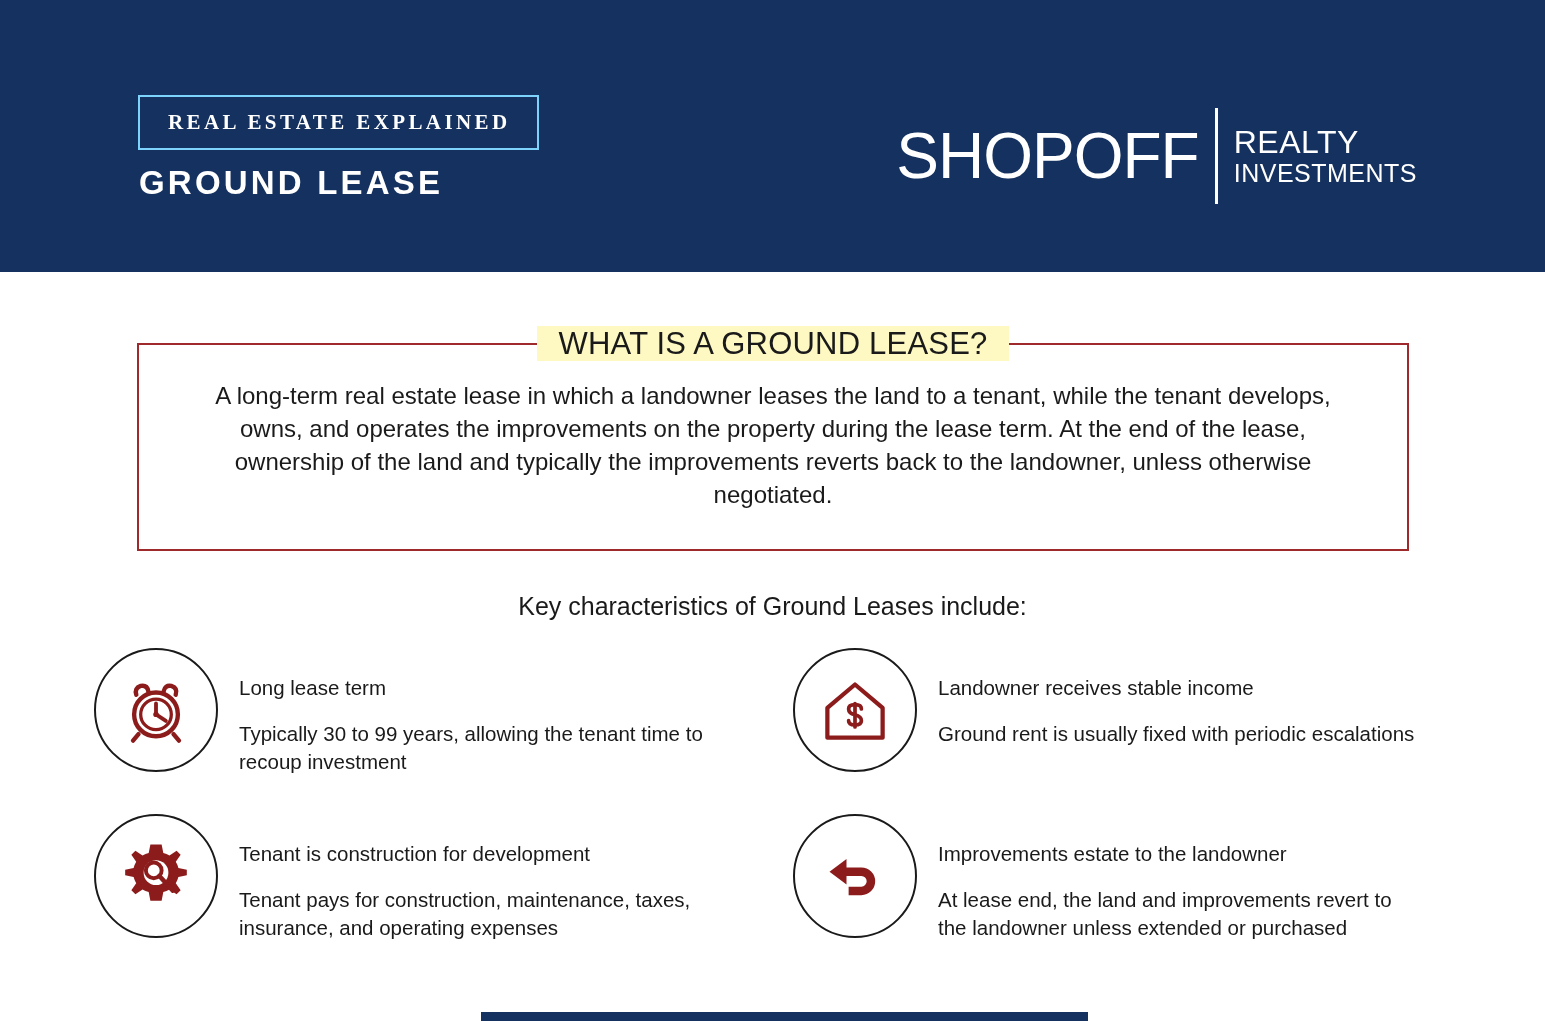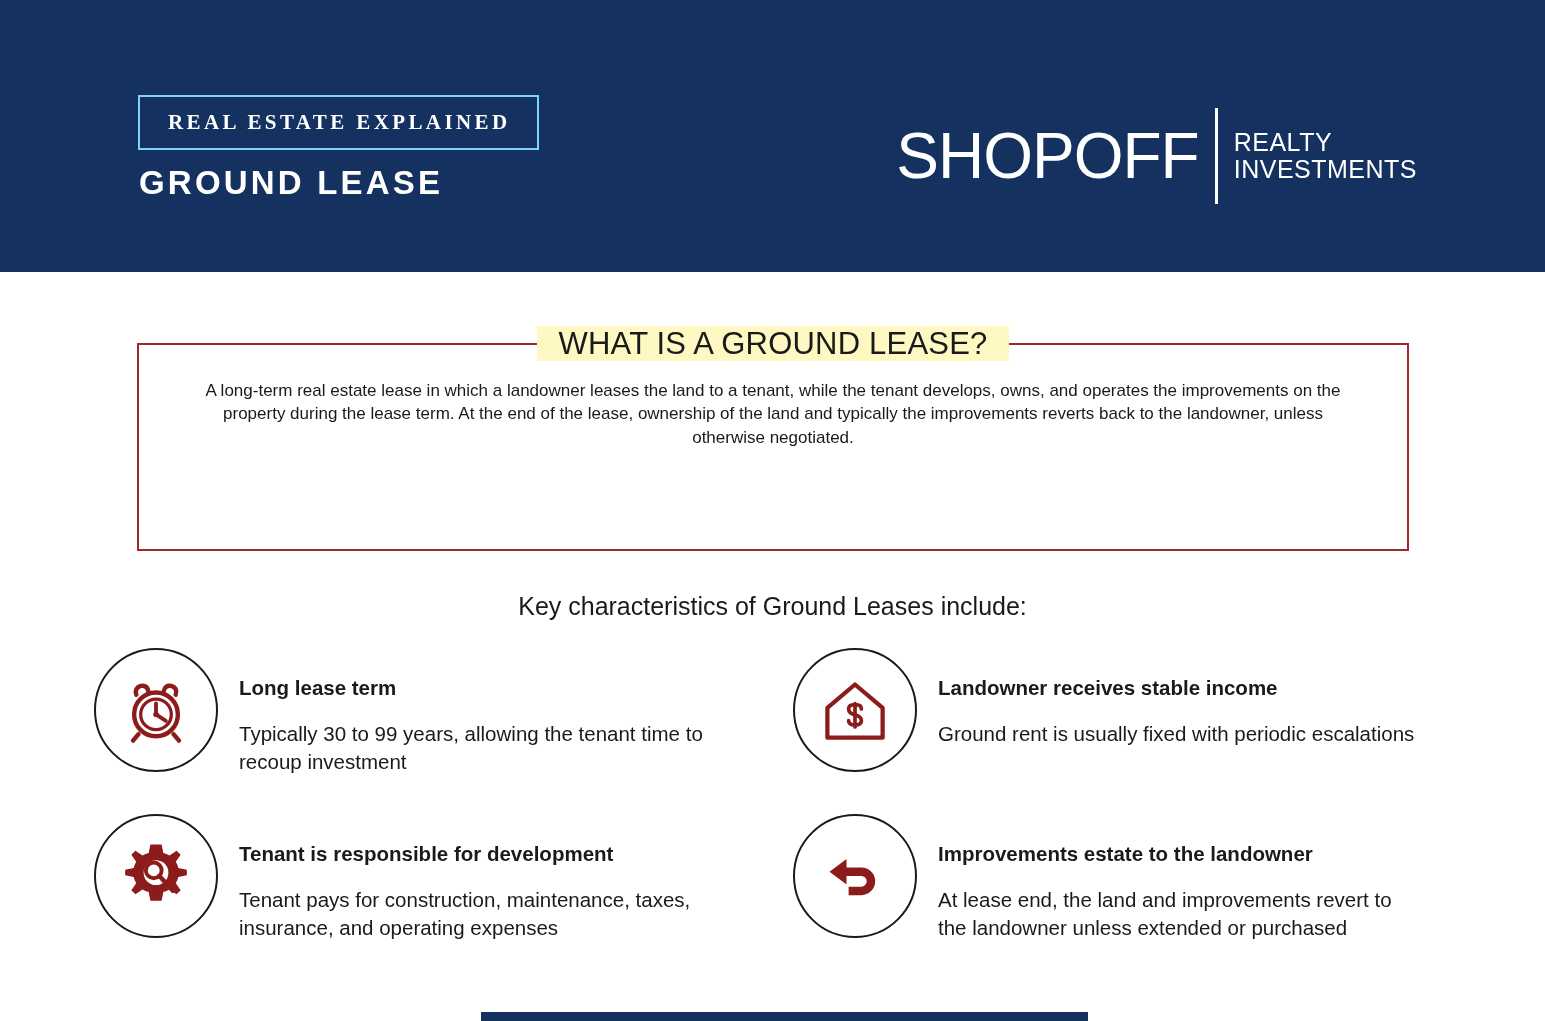--- a/index.html
+++ b/index.html
@@ -72,21 +72,21 @@
     margin: 0 16px;
     height: 96px;
   }
   .logo-sub {
     display: flex;
     flex-direction: column;
     justify-content: center;
     color: #ffffff;
   }
   .logo-sub-1 {
-    font-size: 25px;
+    font-size: 32px;
     letter-spacing: 0.5px;
     line-height: 1.08;
   }
   .logo-sub-2 {
     font-size: 25px;
     letter-spacing: 0.5px;
     line-height: 1.08;
   }
 
   
@@ -107,21 +107,21 @@
   .def-heading span {
     background: #fef9c3;
     padding: 0 22px;
     font-size: 31px;
     color: #1a1a1a;
     letter-spacing: 0.2px;
   }
   .def-body {
     padding: 34px 56px 0 56px;
     text-align: center;
-    font-size: 17px;
+    font-size: 24px;
     line-height: 1.38;
     color: #1a1a1a;
   }
 
   
   .key-heading {
     position: absolute;
     left: 0; right: 0;
     top: 592px;
     text-align: center;
@@ -156,21 +156,21 @@
     flex: 0 0 124px;
     background: #ffffff;
   }
   .feature-text {
     margin-left: 21px;
     padding-top: 26px;
     max-width: 480px;
   }
   .feature-title {
     font-size: 20.5px;
-    font-weight: bold;
+    font-weight: normal;
     color: #1a1a1a;
     line-height: 1.35;
   }
   .feature-desc {
     font-size: 20.5px;
     color: #1a1a1a;
     line-height: 1.37;
     margin-top: 18px;
   }
 
@@ -252,21 +252,21 @@
       <div class="icon-circle">
         <svg width="72" height="72" viewBox="0 0 64 64" fill="none">
           <path d="M32 4 l5 0 1.5 7.5 a21 21 0 0 1 5.5 2.3 l6.3-4.3 3.6 3.6 -4.3 6.3 a21 21 0 0 1 2.3 5.5 l7.5 1.5 0 5 -7.5 1.5 a21 21 0 0 1 -2.3 5.5 l4.3 6.3 -3.6 3.6 -6.3-4.3 a21 21 0 0 1 -5.5 2.3 L37 54 l-5 0" fill="#8c1c1c"></path>
           <path d="M32 4 l-5 0 -1.5 7.5 a21 21 0 0 0 -5.5 2.3 l-6.3-4.3 -3.6 3.6 4.3 6.3 a21 21 0 0 0 -2.3 5.5 L4.6 26.4 l0 5 7.5 1.5 a21 21 0 0 0 2.3 5.5 l-4.3 6.3 3.6 3.6 6.3-4.3 a21 21 0 0 0 5.5 2.3 L27 54 l5 0" fill="#8c1c1c"></path>
           <circle cx="32" cy="29" r="11" fill="#ffffff"></circle>
           <circle cx="30" cy="27" r="7" stroke="#8c1c1c" stroke-width="3.5" fill="none"></circle>
           <path d="M35 32 L47 45" stroke="#8c1c1c" stroke-width="4" stroke-linecap="round"></path>
         </svg>
       </div>
       <div class="feature-text">
-        <div class="feature-title">Tenant is responsible for development</div>
+        <div class="feature-title">Tenant is construction for development</div>
         <div class="feature-desc">Tenant pays for construction, maintenance, taxes, insurance, and operating expenses</div>
       </div>
     </div>
 
     <div class="feature f3">
       <div class="icon-circle">
         <svg width="68" height="68" viewBox="0 0 64 64" fill="none">
           <path d="M24 16 L24 24 L38 24 a13 13 0 0 1 0 26 L26 50 L26 42 L38 42 a5 5 0 0 0 0-10 L24 32 L24 40 L8 28 Z" fill="#8c1c1c"></path>
         </svg>
       </div>

